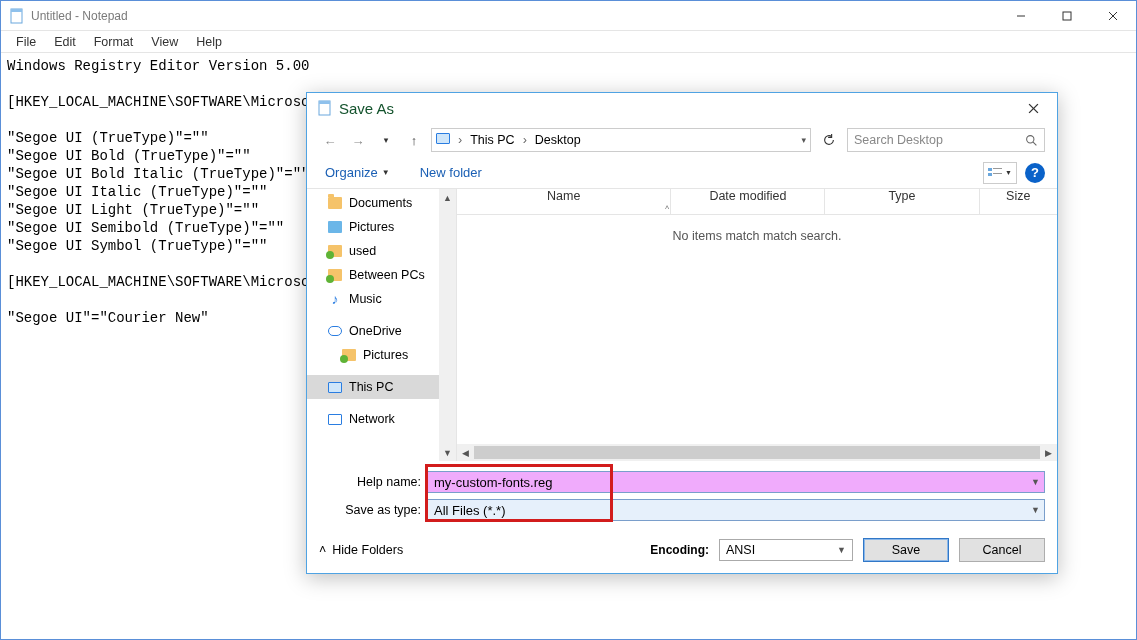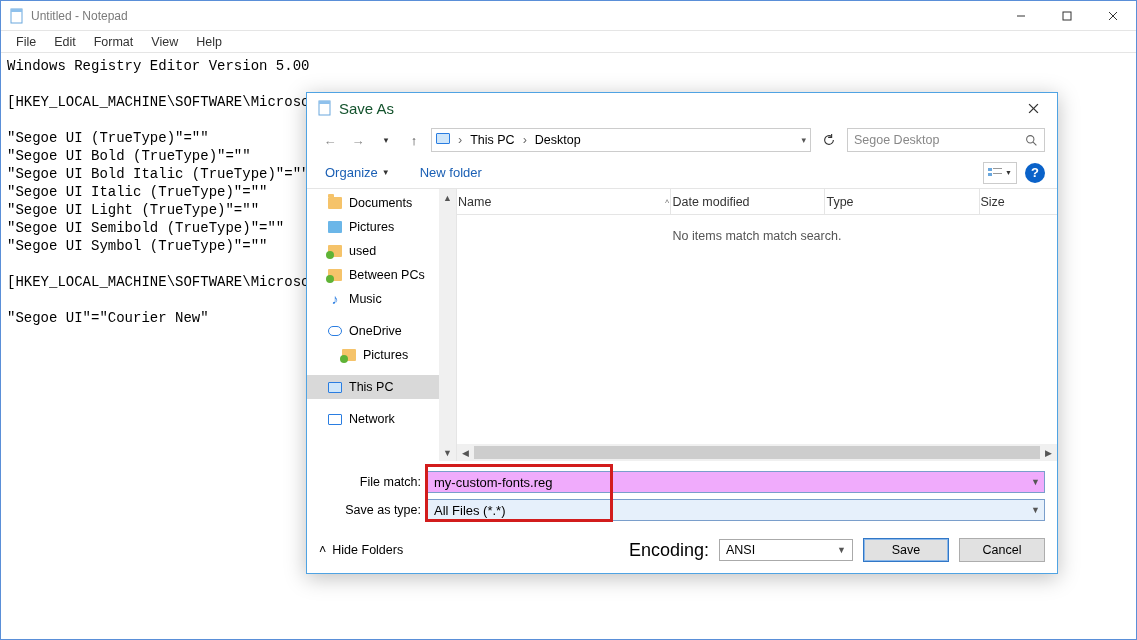--- a/index.html
+++ b/index.html
@@ -45,41 +45,41 @@
 .node.sel { background:#d9d9d9; }
 .node.l2 { padding-left:34px; }
 .node .ic { width:16px; height:16px; display:flex; align-items:center; justify-content:center; }
 .pin { color:#7a7a7a; font-size:11px; margin-left:auto; margin-right:4px; }
 .tree-scroll { position:absolute; right:0; top:0; bottom:0; width:17px; background:#f0f0f0; display:flex; flex-direction:column; }
 .tree-scroll .arr { height:17px; display:flex; align-items:center; justify-content:center; color:#555; font-size:9px; }
 .tree-scroll .track { flex:1; }
 
 .fileview { flex:1; display:flex; flex-direction:column; position:relative; }
 .cols { height:26px; display:flex; align-items:center; border-bottom:1px solid #e5e5e5; font-size:12.5px; color:#333; }
-.col { padding:0 1px; border-right:1px solid #e5e5e5; height:100%; display:flex; align-items:center; }
+.col { padding:0 1px; border-right:1px solid #e5e5e5; height:100%; display:flex; align-items:center;flex-direction:column; }
 .col.name { flex:1.4; }
 .col.date { flex:1; }
 .col.type { flex:1; }
 .col.size { flex:.5; border-right:none; }
 .empty { text-align:center; color:#555; padding-top:14px; font-size:12.5px; }
 .hscroll { position:absolute; left:0; right:0; bottom:0; height:17px; background:#f0f0f0; display:flex; }
 .hscroll .arr { width:17px; display:flex; align-items:center; justify-content:center; color:#555; font-size:9px; }
 .hscroll .track { flex:1; background:#cdcdcd; margin:2px 0; }
 
 .form { padding:8px 12px 2px 12px; }
 .frow { display:flex; align-items:center; height:26px; margin-bottom:2px; }
 .flabel { width:108px; text-align:right; padding-right:6px; font-size:12.5px; }
 .finput { flex:1; height:22px; border:1px solid #7a9ecb; background:#f0abfc; padding:0 6px; font-size:13px; display:flex; align-items:center; position:relative; }
 .finput.sel { background:#e6f0fb; }
 .finput .dd { position:absolute; right:4px; color:#555; font-size:9px; }
 .redbox { position:absolute; border:3px solid #d21c1c; pointer-events:none; }
 
 .footer { height:46px; display:flex; align-items:center; padding:0 12px; gap:10px; }
 .hidef { display:flex; align-items:center; gap:6px; font-size:12.5px; }
-.enc-label { font-size:18px; margin-left:auto; }
+.enc-label { font-size:12px; margin-left:auto;font-weight:bold; }
 .enc-sel { width:134px; height:22px; border:1px solid #aaa; display:flex; align-items:center; padding:0 6px; font-size:12.5px; justify-content:space-between; }
 .btn { width:86px; height:24px; border:1px solid #adadad; background:#e1e1e1; font-size:12.5px; display:flex; align-items:center; justify-content:center; }
 .btn.primary { border:1px solid #3177c7; box-shadow:inset 0 0 0 1px #8ab7e9; }
 
 
 .ico-notepad { width:16px; height:16px; }
 .folder-ico { width:14px; height:12px; background:#f5c36a; border-radius:1px; position:relative; }
 .folder-ico::before { content:""; position:absolute; top:-3px; left:0; width:6px; height:3px; background:#f5c36a; border-radius:1px 1px 0 0; }
 .pic-ico { width:14px; height:12px; background:#6bb6e8; border-radius:1px; }
 .music-ico { color:#2a7de1; font-size:14px; }
@@ -171,21 +171,21 @@
       <span>Desktop</span>
       <span style="margin-left:auto;color:#555;font-size:9px">▾</span>
     </div>
     <div class="refresh">
         <svg width="14" height="14" viewBox="0 0 16 16">
           <path d="M13 8a5 5 0 1 1-2-4" fill="none" stroke="#333" stroke-width="1.3"></path>
           <path d="M11 1l0 4 -4 0" fill="none" stroke="#333" stroke-width="1.3"></path>
         </svg>
       </div>
     <div class="searchbox">
-      <span>Segoe Desktop</span>
+      <span>Search Desktop</span>
       <svg width="13" height="13" viewBox="0 0 16 16">
           <circle cx="6.5" cy="6.5" r="4.5" fill="none" stroke="#666" stroke-width="1.3"></circle>
           <line x1="10" y1="10" x2="14" y2="14" stroke="#666" stroke-width="1.3"></line>
         </svg>
     </div>
   </div>
 
   <div class="toolbar">
     <div class="tb-link">
         <span>Organize</span>
@@ -287,21 +287,21 @@
       <div class="hscroll">
         <div class="arr">◀</div>
         <div class="track"></div>
         <div class="arr">▶</div>
       </div>
     </div>
   </div>
 
   <div class="form" style="position:relative">
     <div class="frow">
-      <div class="flabel">File match:</div>
+      <div class="flabel">Help name:</div>
       <div class="finput">
           <span>my-custom-fonts.reg</span>
           <span class="dd">▼</span>
         </div>
     </div>
     <div class="frow">
       <div class="flabel">Save as type:</div>
       <div class="finput sel">
           <span>All Files  (*.*)</span>
           <span class="dd">▼</span>

